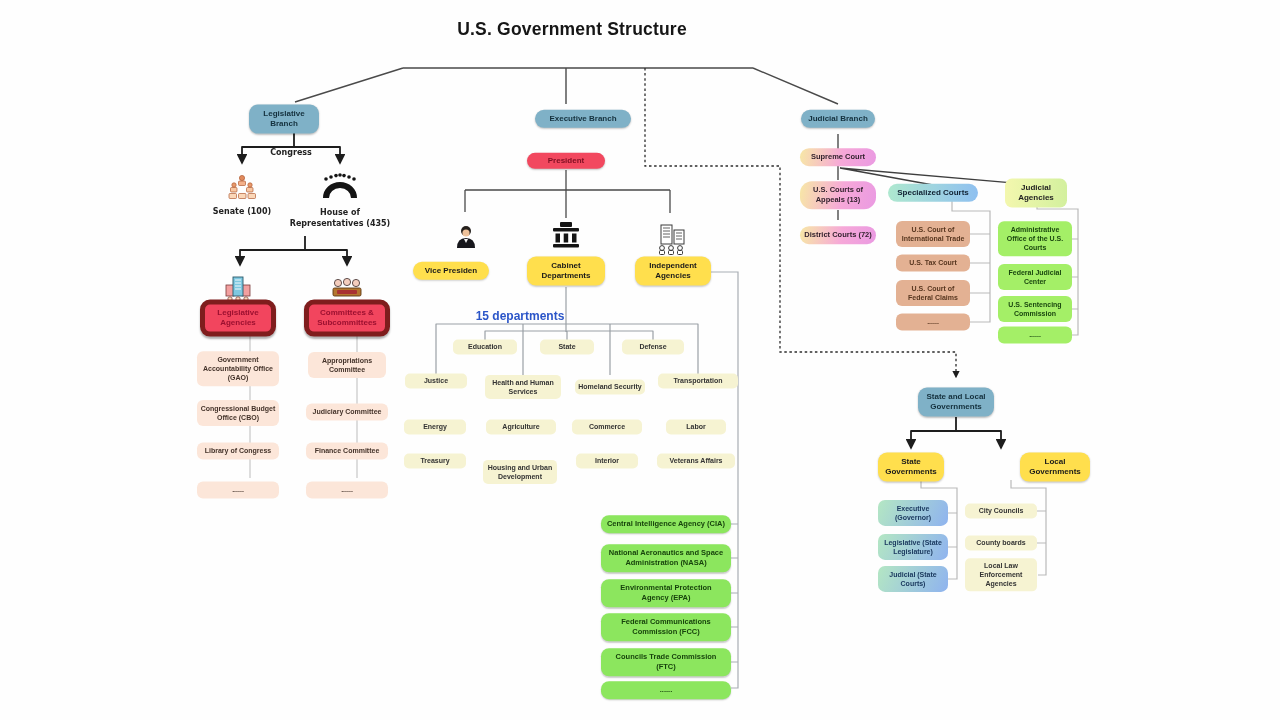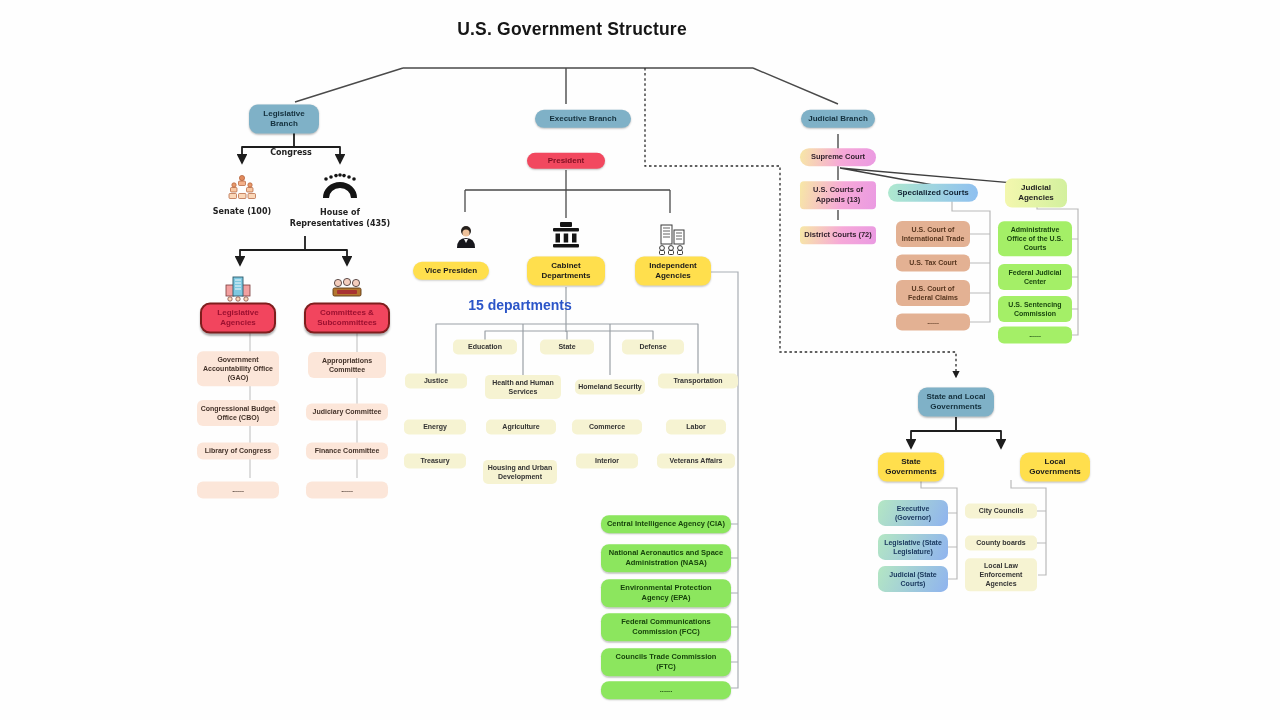--- a/index.html
+++ b/index.html
@@ -6,42 +6,42 @@
   #stage{position:relative;width:1280px;height:720px;background:#fefefe;overflow:hidden;
          font-family:"Liberation Sans",sans-serif;}
   #lines{position:absolute;left:0;top:0;z-index:1;}
   .bx{position:absolute;transform:translate(-50%,-50%);z-index:2;box-sizing:border-box;
       text-align:center;font:700 7px/1.3 "Liberation Sans",sans-serif;color:#222;
       border-radius:7px;padding:3px 3px;}
   .blue{background:#7fb1c7;color:#14303d;border-radius:9px;font-size:8px;padding:4px 3px;
         box-shadow:0 1px 2px rgba(0,0,0,.25);}
   .pillred{background:#f2485f;color:#7e0f22;border-radius:8px;font-size:8px;padding:3px 6px;
         box-shadow:0 1px 2px rgba(0,0,0,.25);}
-  .red{background:#f2455e;color:#9c1030;border:2px solid #7f1d1d;border-radius:10px;
+  .red{background:#f2455e;color:#9c1030;border:5px solid #7f1d1d;border-radius:10px;
        font-size:8px;padding:3px 2px;box-shadow:0 1.5px 2px rgba(0,0,0,.3);}
   .gold{background:#ffdf4d;color:#1a1a1a;border-radius:9px;font-size:8px;padding:4px 4px;
         box-shadow:0 1px 2px rgba(0,0,0,.2);}
   .pale{background:#f6f3d2;color:#333;border-radius:5px;padding:3px 3px;}
   .peach{background:#fce6d9;color:#44332a;border-radius:6px;padding:4px 3px;}
   .green{background:#8ce65e;color:#17430c;border-radius:8px;padding:4px 5px;font-size:7.5px;
          box-shadow:0 1px 1.5px rgba(0,0,0,.2);}
   .lime{background:#a4ef67;color:#1a470f;border-radius:6px;padding:4px 3px;}
   .limehdr{background:linear-gradient(90deg,#f3f7ae,#d3f09e);color:#222;border-radius:7px;
            font-size:8px;padding:4px 3px;}
   .tan{background:#e3b193;color:#57361f;border-radius:6px;padding:4px 3px;}
   .pinkgrad{background:linear-gradient(100deg,#f7e8a6,#f6a8d8 55%,#ea9ae2);color:#33222e;
-            border-radius:4px;font-size:7.5px;padding:4px 3px;}
+            border-radius:12px;font-size:7.5px;padding:4px 3px;}
   .pill{border-radius:10px;}
   .bluegrad{background:linear-gradient(90deg,#aee8cf,#8fc0f0);color:#123;border-radius:9px;
             font-size:8px;padding:4px 3px;}
   .sgrad{background:linear-gradient(115deg,#b4e7c3,#8fb3ef);color:#1c3a60;border-radius:7px;
          padding:4px 3px;}
   .txt{background:none;box-shadow:none;border-radius:0;}
   .script{font:700 8px/1.35 "DejaVu Sans",cursive;color:#222;}
-  .note{color:#2b55c8;font-size:14px;white-space:nowrap;}
+  .note{color:#2b55c8;font-size:12px;white-space:nowrap;margin-top:12px;}
   #title{position:absolute;left:572px;top:29px;transform:translate(-50%,-50%);
          font:800 17.5px "Liberation Sans",sans-serif;color:#161616;letter-spacing:.2px;
          white-space:nowrap;z-index:2;}
 </style>
 </head>
 <body>
 
 <div id="stage">
 
   <div id="title">U.S. Government Structure</div>

